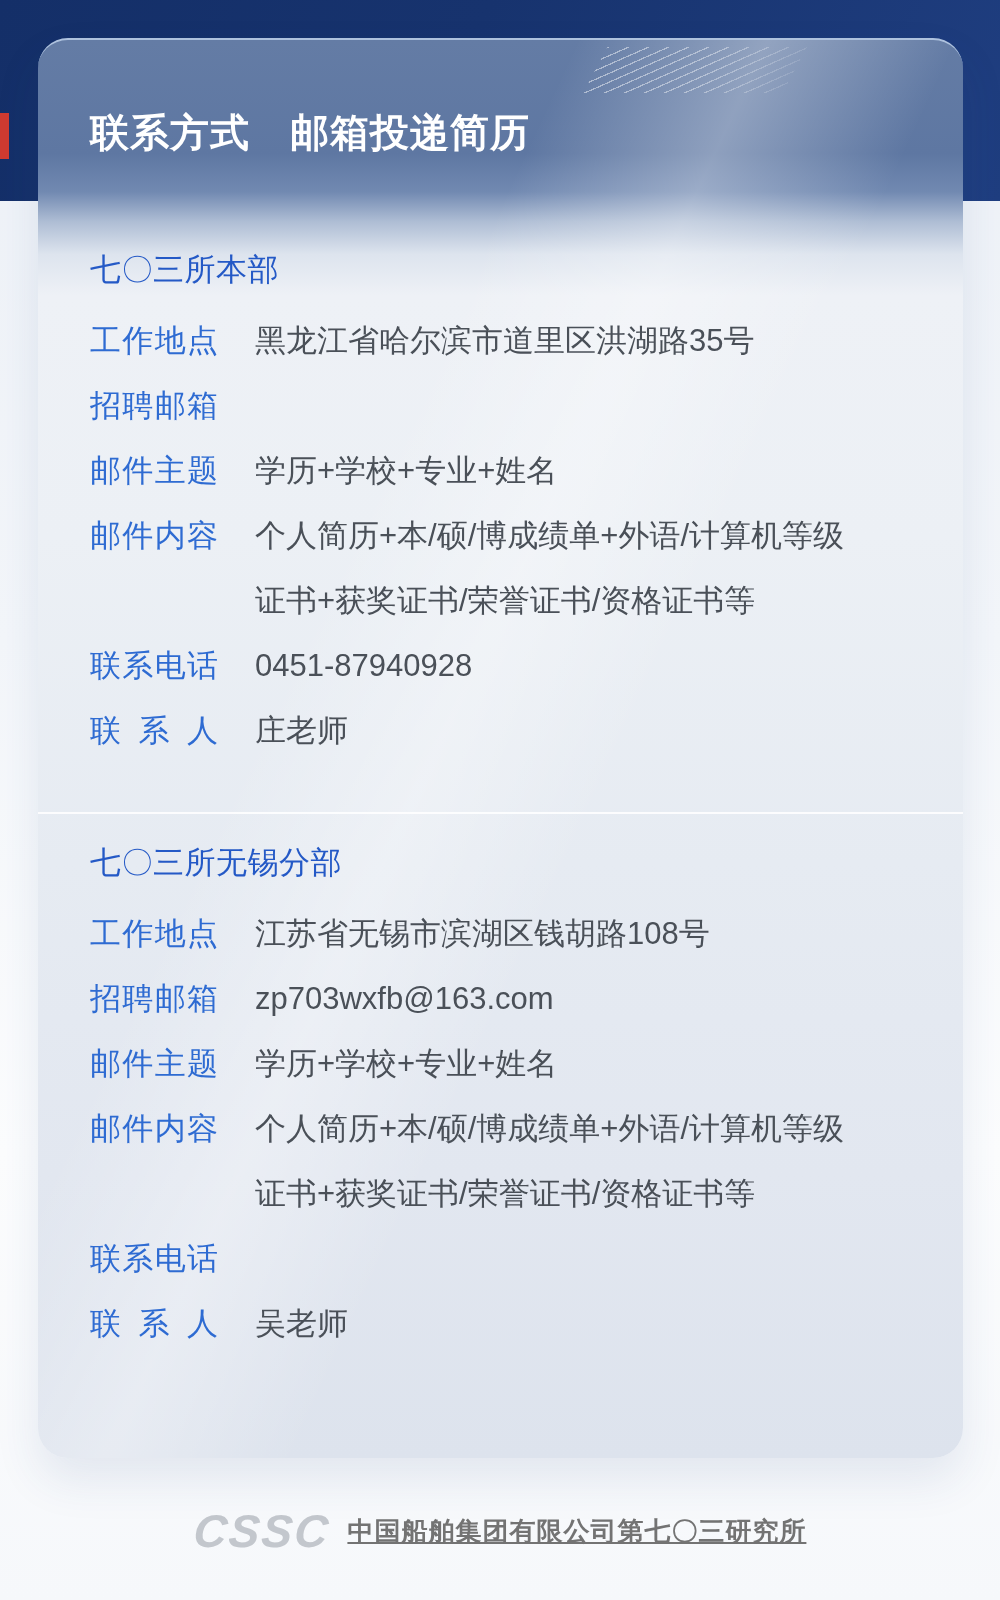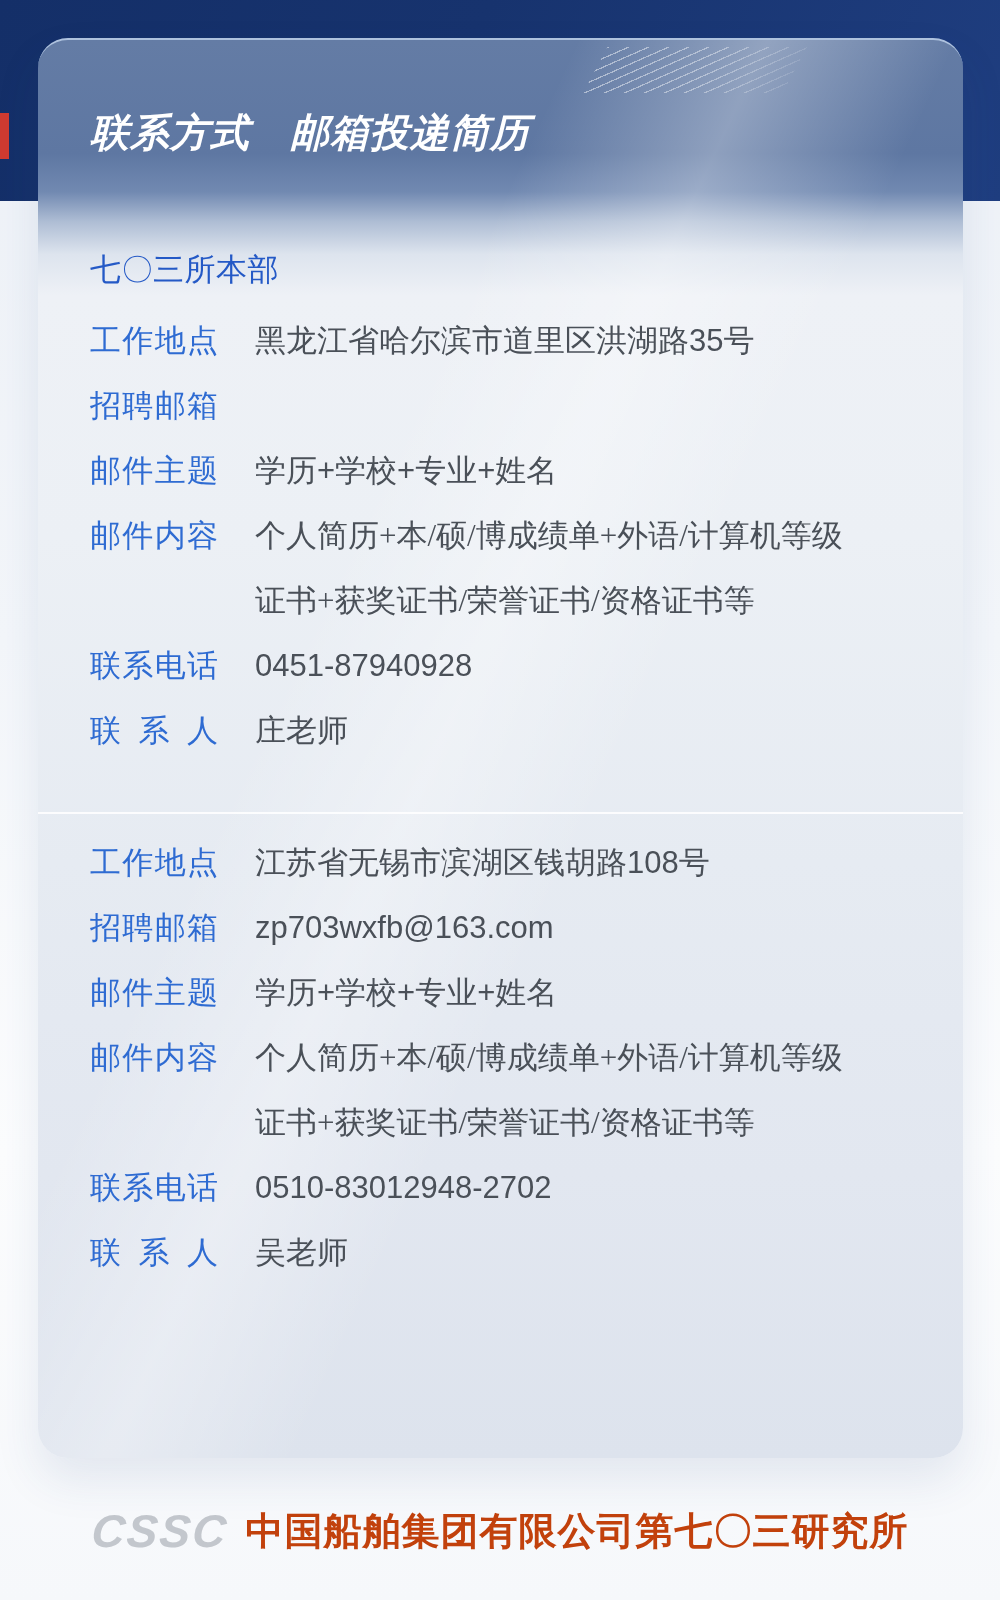--- a/index.html
+++ b/index.html
@@ -30,21 +30,21 @@
     background:
       linear-gradient(115deg,rgba(255,255,255,0) 34%,rgba(255,255,255,.30) 46%,rgba(255,255,255,0) 58%),
       linear-gradient(180deg,
         #647ca5 0%, #5e77a2 8%, #7189b1 10.7%, #aebdd4 12.8%,
         #dde4ee 15.1%, #eef1f6 18%, #ecf0f5 35%, #e6ebf2 58%,
         #e2e7f0 80%, #dde3ed 100%);
     box-shadow:0 22px 45px rgba(40,70,130,.10);
     z-index:2;
   }
 
-  .card-header{position:relative;height:197px;box-sizing:border-box;padding-top:69px;font-style:italic;}
+  .card-header{position:relative;height:197px;box-sizing:border-box;padding-top:69px;}
   .card-title{
     margin:0;font-size:39px;line-height:48px;font-weight:bold;color:#ffffff;
     letter-spacing:1px;
   }
   .hatch{
     position:absolute;left:505px;top:7px;width:200px;height:46px;
     transform:skewX(-28deg);
     background:repeating-linear-gradient(150deg,rgba(255,255,255,.55) 0 1.5px,rgba(255,255,255,0) 1.5px 10px);
     -webkit-mask-image:linear-gradient(90deg,#000 0%,rgba(0,0,0,.85) 55%,rgba(0,0,0,.25) 100%);
             mask-image:linear-gradient(90deg,#000 0%,rgba(0,0,0,.85) 55%,rgba(0,0,0,.25) 100%);
@@ -54,38 +54,38 @@
   .section-title{
     margin:0 0 6px 0;font-size:31px;line-height:65px;font-weight:normal;color:#2459c6;
     letter-spacing:.5px;
   }
   .row{display:flex;align-items:flex-start;font-size:31px;line-height:65px;}
   .label{
     flex:none;width:128px;color:#2e6bd2;font-weight:500;
     text-align:justify;text-align-last:justify;
   }
   .value{margin-left:37px;color:#4a5058;}
-  .value .vline{display:block;font-family:Liberation Serif, serif;}
+  .value .vline{display:block;}
 
   .divider{
     height:2px;background:rgba(255,255,255,.85);
     margin:49px -52px 16px -52px;
   }
 
   
   .footer{
     position:absolute;left:0;top:1496px;width:1000px;height:70px;
     display:flex;align-items:center;justify-content:center;gap:18px;
   }
   .cssc-logo{
     font-size:46px;font-weight:900;font-style:italic;color:#c3c7cd;
     letter-spacing:2px;transform:skewX(-6deg);line-height:52px;
   }
   .footer-company{
-    font-size:38px;font-weight:bold;color:#c2410c;letter-spacing:1px;line-height:40px;
+    font-size:26px;font-weight:bold;color:#737373;letter-spacing:1px;line-height:40px;text-decoration:underline;
   }
 </style>
 </head>
 <body>
 
 <div class="page">
 
   <div class="navy-band"></div>
   <div class="red-accent"></div>
 
@@ -128,20 +128,21 @@
 
       <div class="row">
         <span class="label">联系人</span>
         <span class="value">庄老师</span>
       </div>
     </section>
 
     <div class="divider"></div>
 
     <section class="section">
+      <h2 class="section-title">七〇三所无锡分部</h2>
 
       <div class="row">
         <span class="label">工作地点</span>
         <span class="value">江苏省无锡市滨湖区钱胡路108号</span>
       </div>
 
       <div class="row">
         <span class="label">招聘邮箱</span>
         <span class="value">zp703wxfb@163.com</span>
       </div>
@@ -154,21 +155,20 @@
       <div class="row">
         <span class="label">邮件内容</span>
         <span class="value">
           <span class="vline">个人简历+本/硕/博成绩单+外语/计算机等级</span>
           <span class="vline">证书+获奖证书/荣誉证书/资格证书等</span>
         </span>
       </div>
 
       <div class="row">
         <span class="label">联系电话</span>
-        <span class="value">0510-83012948-2702</span>
       </div>
 
       <div class="row">
         <span class="label">联系人</span>
         <span class="value">吴老师</span>
       </div>
     </section>
 
   </div>
 

